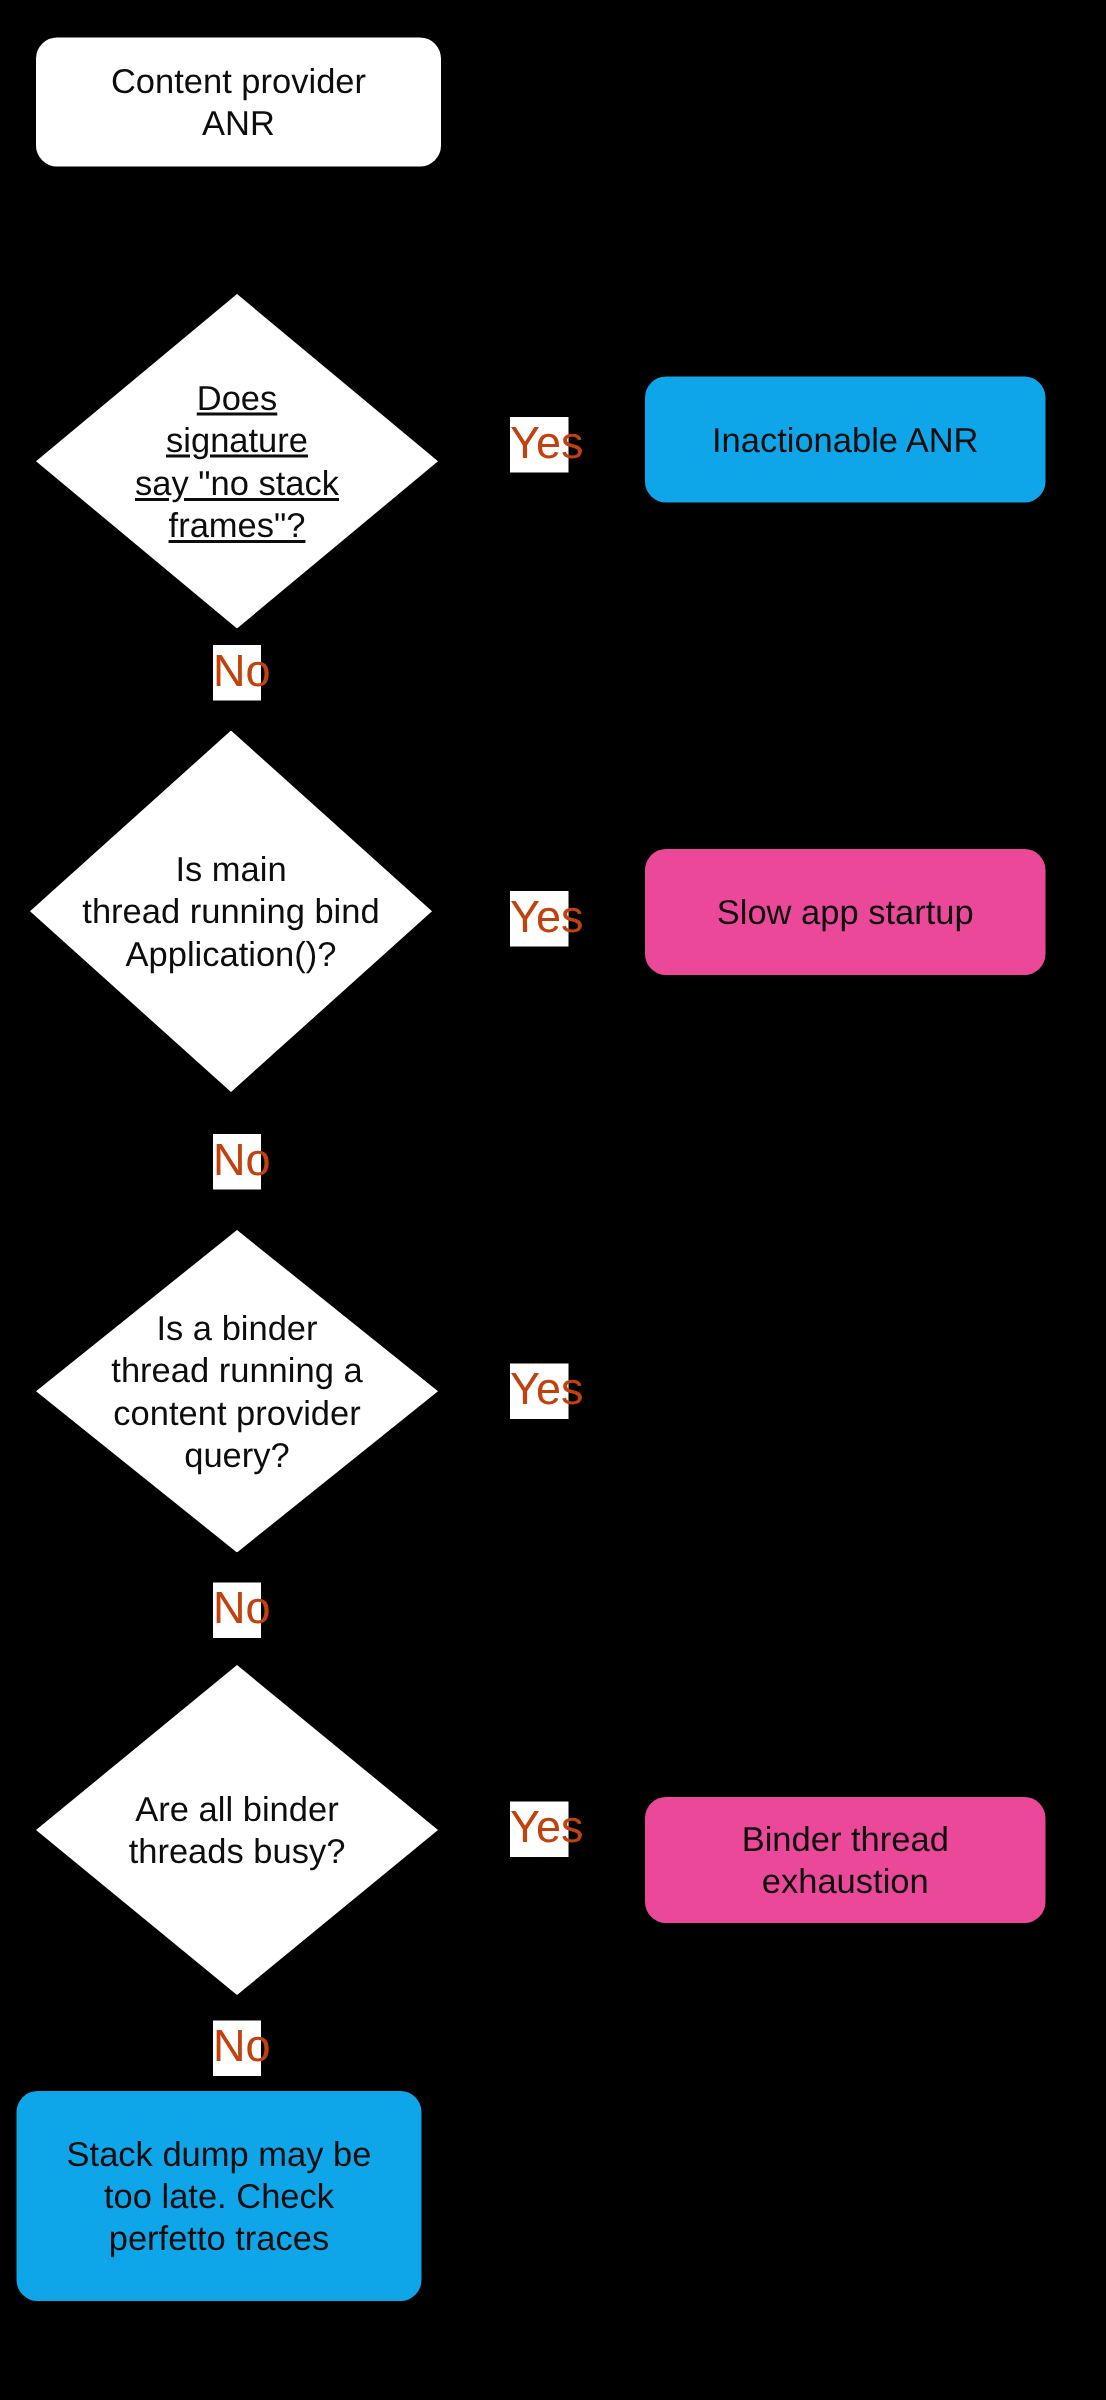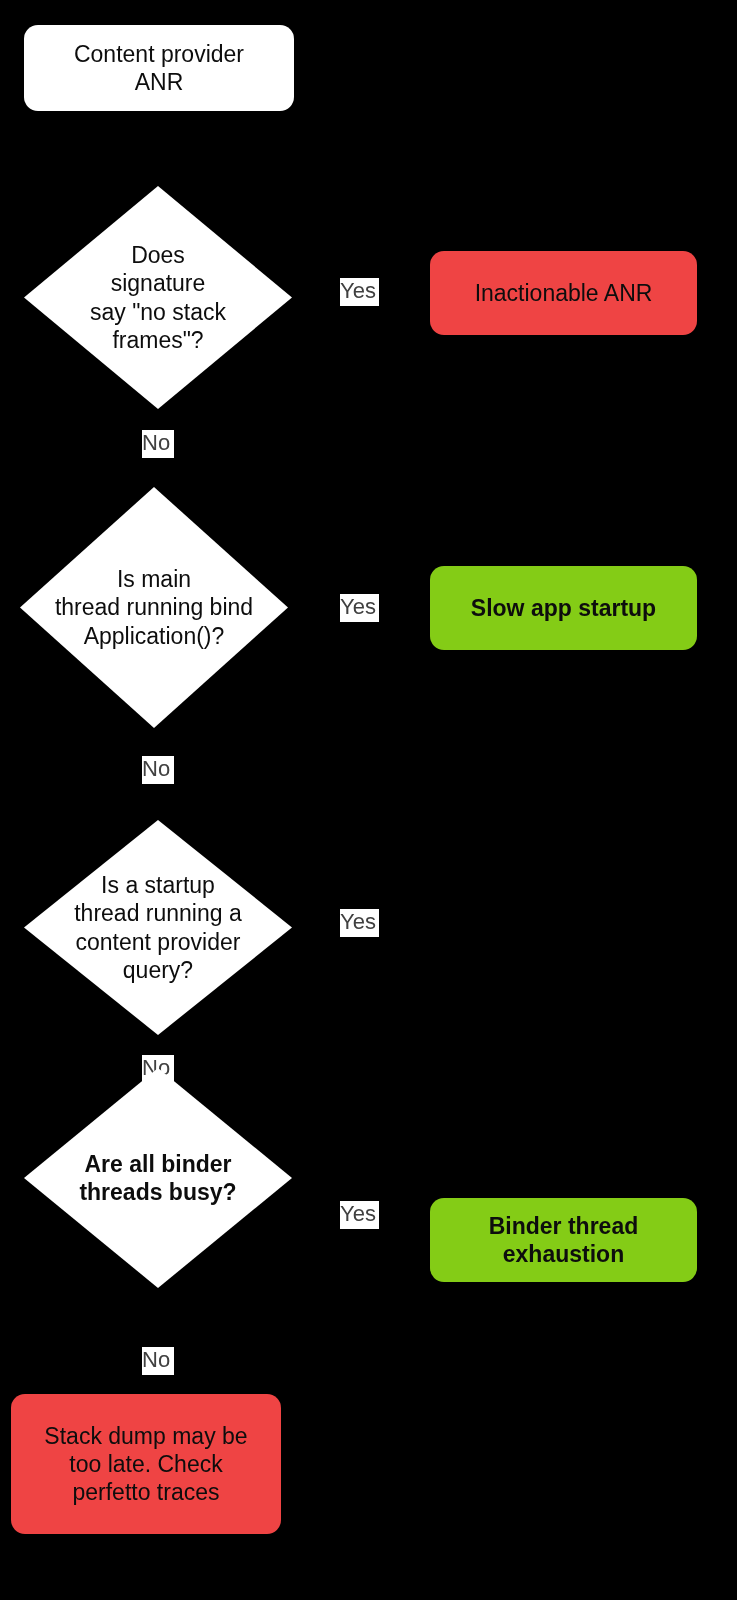--- a/index.html
+++ b/index.html
@@ -38,22 +38,22 @@
     line-height: 1.22;
   }
 
   
   .rect {
     border-radius: 14px;
     font-size: 23px;
     padding: 4px 8px;
   }
   .rect.white  { background: #ffffff; }
-  .rect.pink   { background: #ef4444; }
-  .rect.green  { background: #84cc16; font-weight: bold; }
+  .rect.pink   { background: #0ea5e9; }
+  .rect.green  { background: #ec4899; }
 
   
   .decision {
     background: transparent;
   }
   .decision .diamond-shape {
     position: absolute;
     left: 0;
     top: 0;
     width: 100%;
@@ -70,22 +70,22 @@
     color: #0d0d0d;
     text-align: center;
     line-height: 1.22;
     white-space: pre-line;
   }
 
   
   .edge-label {
     position: absolute;
     background: #ffffff;
-    color: #404040;
-    font-size: 22px;
+    color: #c2410c;
+    font-size: 30px;
     line-height: 1.12;
     padding: 1px 0 2px 0;
     white-space: nowrap;
     text-align: left;
     box-sizing: border-box;
   }
 
   
   .edge-line {
     position: absolute;
@@ -105,21 +105,21 @@
   <div class="edge-line" style="left:292px; top:923px; width:138px; height:2px;"></div>
   <div class="edge-line" style="left:157px; top:1035px; width:2px; height:75px;"></div>
   <div class="edge-line" style="left:292px; top:1215px; width:138px; height:2px;"></div>
   <div class="edge-line" style="left:157px; top:1330px; width:2px; height:84px;"></div>
 
   <div class="node rect white" style="left:24px; top:25px; width:270px; height:86px;">
     <span style="white-space:pre-line;">Content provider
 ANR</span>
   </div>
 
-  <div class="node decision" style="left:24px; top:186px; width:268px; height:223px;">
+  <div class="node decision" style="left:24px; top:196px; width:268px; height:223px;text-decoration:underline;">
     <div class="diamond-shape"></div>
     <div class="diamond-label">Does
 signature
 say "no stack
 frames"?</div>
   </div>
 
   <div class="edge-label" style="left:340px; top:278px; width:39px;">Yes</div>
 
   <div class="node rect pink" style="left:430px; top:251px; width:267px; height:84px;">
@@ -138,32 +138,32 @@
   <div class="edge-label" style="left:340px; top:594px; width:39px;">Yes</div>
 
   <div class="node rect green" style="left:430px; top:566px; width:267px; height:84px;">
     <span style="white-space:pre-line;">Slow app startup</span>
   </div>
 
   <div class="edge-label" style="left:142px; top:756px; width:32px;">No</div>
 
   <div class="node decision" style="left:24px; top:820px; width:268px; height:215px;">
     <div class="diamond-shape"></div>
-    <div class="diamond-label">Is a startup
+    <div class="diamond-label">Is a binder
 thread running a
 content provider
 query?</div>
   </div>
 
   <div class="edge-label" style="left:340px; top:909px; width:39px;">Yes</div>
 
 
   <div class="edge-label" style="left:142px; top:1055px; width:32px;">No</div>
 
-  <div class="node decision" style="left:24px; top:1068px; width:268px; height:220px;font-weight:bold;">
+  <div class="node decision" style="left:24px; top:1110px; width:268px; height:220px;">
     <div class="diamond-shape"></div>
     <div class="diamond-label">Are all binder
 threads busy?</div>
   </div>
 
   <div class="edge-label" style="left:340px; top:1201px; width:39px;">Yes</div>
 
   <div class="node rect green" style="left:430px; top:1174px; width:267px; height:84px;margin-top:24px;">
     <span style="white-space:pre-line;">Binder thread
 exhaustion</span>

